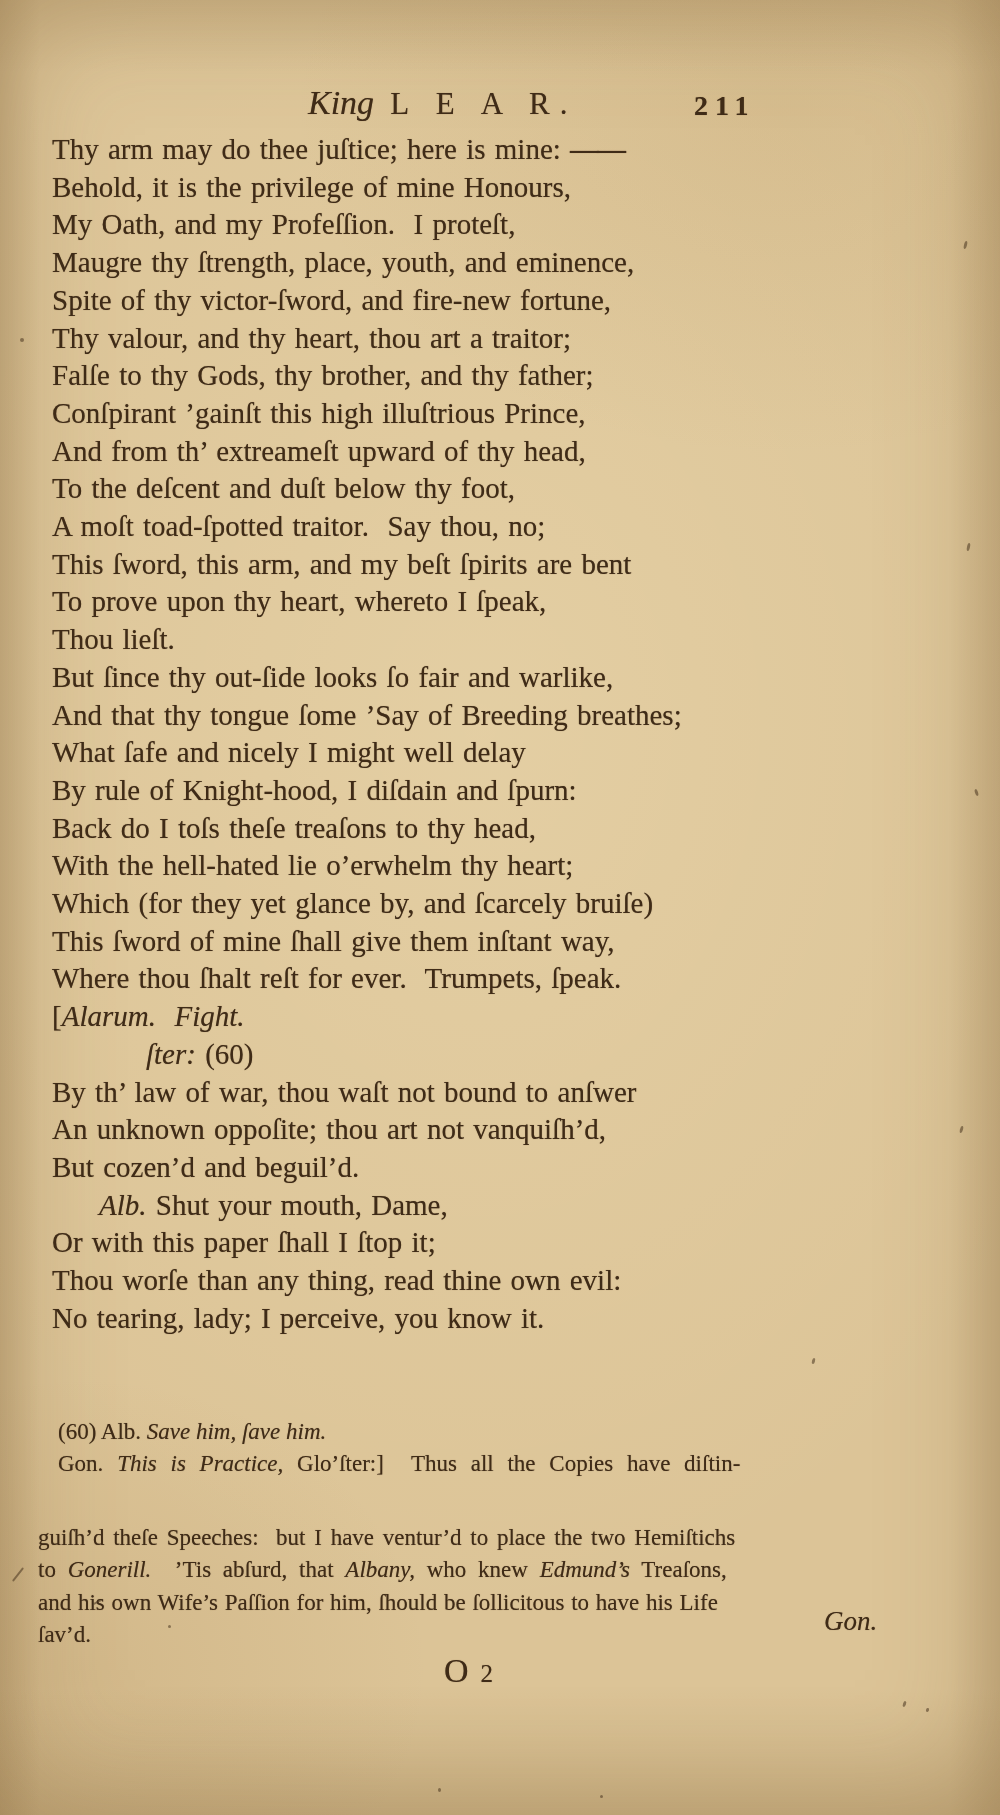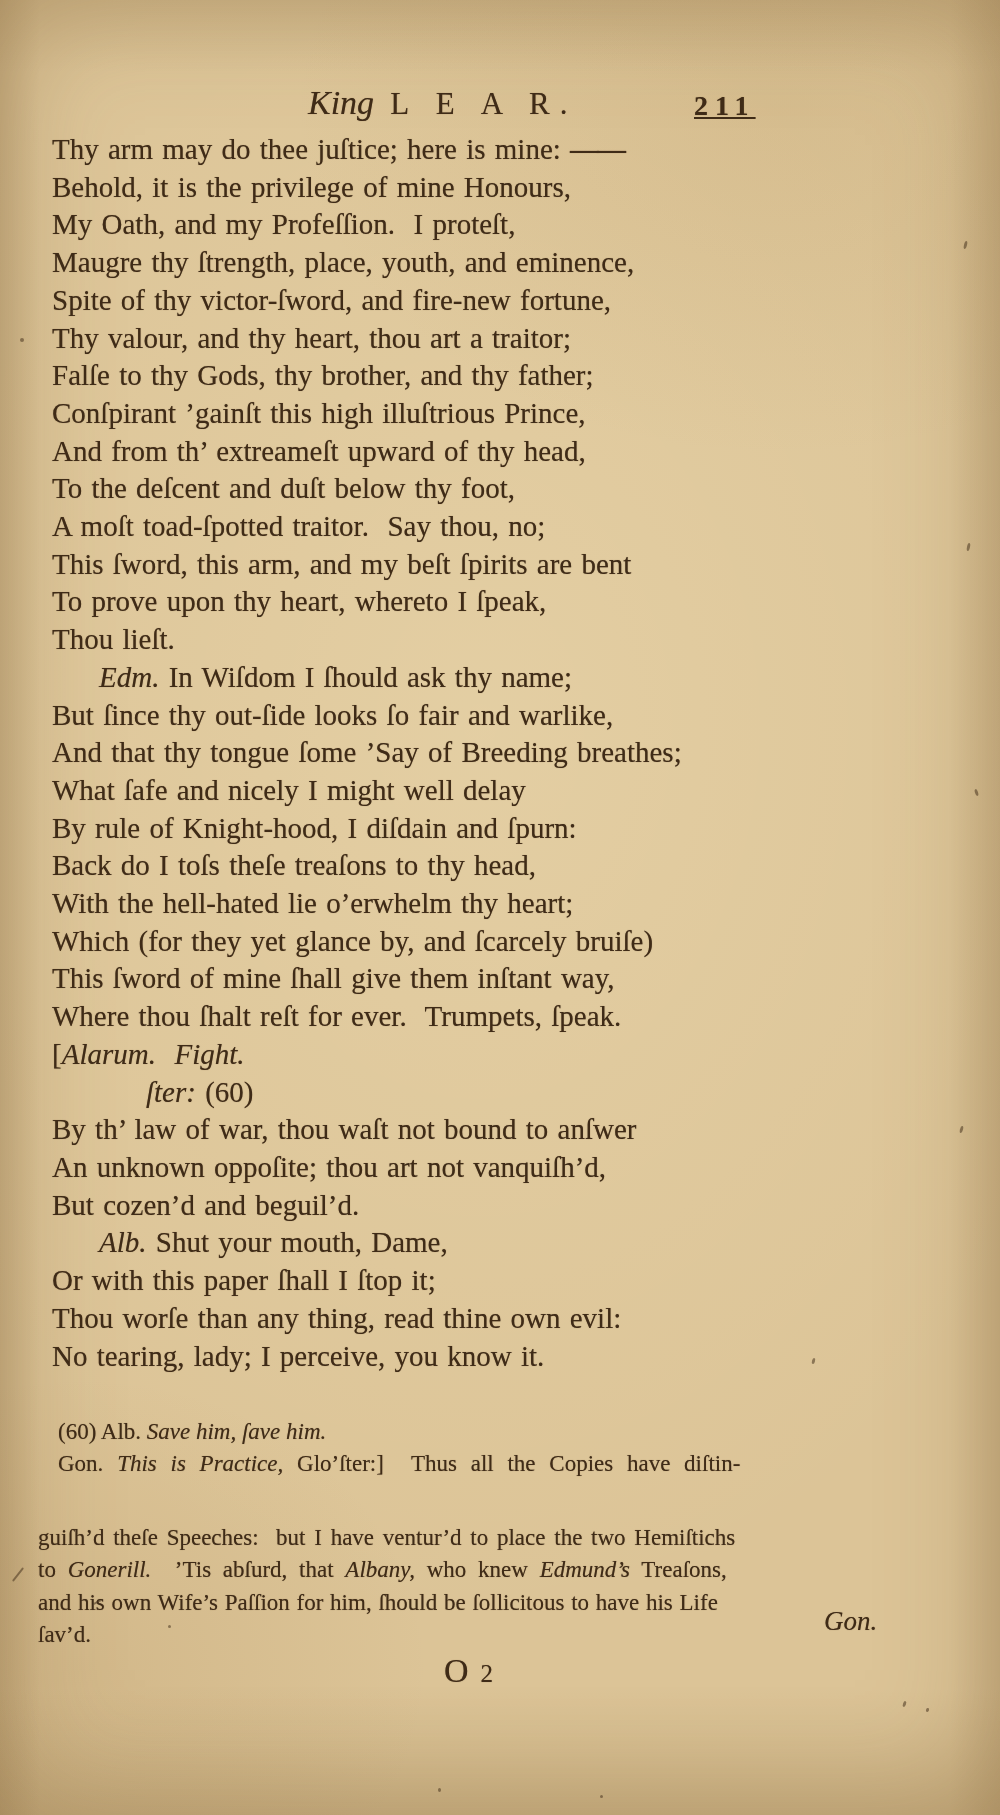--- a/index.html
+++ b/index.html
@@ -15,21 +15,21 @@
       radial-gradient(ellipse 900px 1200px at 48% 40%, rgba(255,243,205,0.22), rgba(0,0,0,0) 75%),
       var(--paper,#dcc497);
     box-shadow: inset 0 0 110px 14px rgba(122,90,44,0.30);
     text-shadow:0 0 0.8px rgba(63,43,23,0.55);
   }
   i{font-style:italic;}
   
   .title{position:absolute;left:308px;top:84px;font-size:32px;white-space:nowrap;}
   .title i{margin-right:16px;font-size:34px;}
   .caps{letter-spacing:10px;font-size:31px;text-align:center;}
-  .pagenum{position:absolute;left:694px;top:90px;font-size:28px;letter-spacing:7px;font-weight:bold;text-decoration:underline;}
+  .pagenum{position:absolute;left:694px;top:90px;font-size:28px;letter-spacing:7px;font-weight:bold;}
   
   .textblock{position:absolute;left:52px;top:131px;width:844px;font-size:29px;line-height:37.7px;word-spacing:2px;}
   .line{white-space:pre-wrap;}
   .ind1{padding-left:47px;}
   .ind2{padding-left:94px;}
   .right{text-align:left;}
   .w7{word-spacing:9px;}
   .dash{letter-spacing:-2px;font-weight:bold;}
   
   .fnblock{position:absolute;left:38px;top:1416px;width:886px;font-size:23px;line-height:32.4px;}
@@ -64,21 +64,20 @@
       <div class="line"><span>Spite of thy victor-ſword, and fire-new fortune,</span></div>
       <div class="line"><span>Thy valour, and thy heart, thou art a traitor;</span></div>
       <div class="line"><span>Falſe to thy Gods, thy brother, and thy father;</span></div>
       <div class="line"><span>Conſpirant ’gainſt this high illuſtrious Prince,</span></div>
       <div class="line"><span>And from th’ extreameſt upward of thy head,</span></div>
       <div class="line"><span>To the deſcent and duſt below thy foot,</span></div>
       <div class="line"><span>A moſt toad-ſpotted traitor.  Say thou, no;</span></div>
       <div class="line"><span>This ſword, this arm, and my beſt ſpirits are bent</span></div>
       <div class="line"><span>To prove upon thy heart, whereto I ſpeak,</span></div>
       <div class="line"><span>Thou lieſt.</span></div>
-      <div class="line ind1"><i>Edm.</i><span> In Wiſdom I ſhould ask thy name;</span></div>
       <div class="line"><span>But ſince thy out-ſide looks ſo fair and warlike,</span></div>
       <div class="line"><span>And that thy tongue ſome ’Say of Breeding breathes;</span></div>
       <div class="line"><span>What ſafe and nicely I might well delay</span></div>
       <div class="line"><span>By rule of Knight-hood, I diſdain and ſpurn:</span></div>
       <div class="line"><span>Back do I toſs theſe treaſons to thy head,</span></div>
       <div class="line"><span>With the hell-hated lie o’erwhelm thy heart;</span></div>
       <div class="line"><span>Which (for they yet glance by, and ſcarcely bruiſe)</span></div>
       <div class="line"><span>This ſword of mine ſhall give them inſtant way,</span></div>
       <div class="line"><span>Where thou ſhalt reſt for ever.  Trumpets, ſpeak.</span></div>
       <div class="line right"><span>[</span><i>Alarum.  Fight.</i></div>

